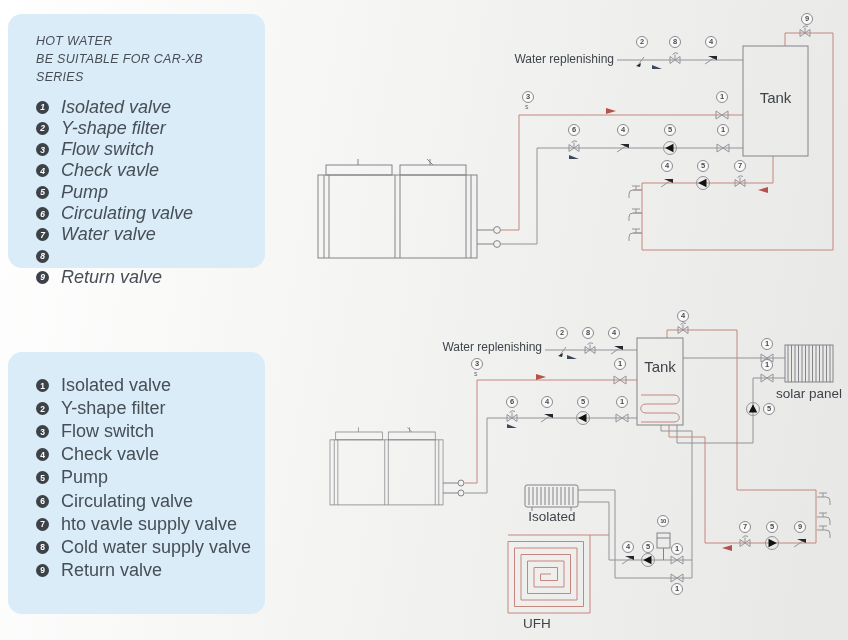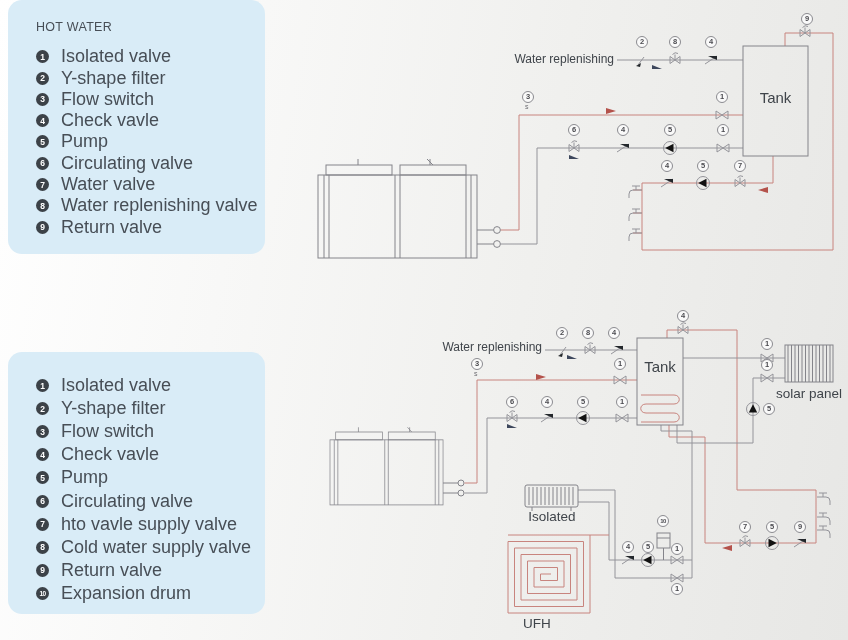--- a/index.html
+++ b/index.html
@@ -2,21 +2,21 @@
 <html style="--panel: #d9ecf7; --line_gray: #94949a; --line_red: #c8847e; --arrow_red: #b4524b; --text: #474e56; --bullet: #3c4248; --marker_border: #8b8b90;"><head>
 <meta charset="utf-8">
 <style>
   html,body{margin:0;padding:0;width:848px;height:640px;overflow:hidden;
     font-family:"Liberation Sans",sans-serif;}
   .page{position:relative;width:848px;height:640px;
     background:linear-gradient(100deg,#ffffff 0%,#f8f8f7 28%,#f0f0ee 60%,#e7e7e5 100%);}
   
   .panel{position:absolute;background:var(--panel,#d9ecf7);border-radius:14px;
     box-sizing:border-box;padding:18px 16px 12px 20px;color:var(--text,#474e56);}
-  .panel-top{left:8px;top:0;width:257px;height:254px;}
+  .panel-top{left:8px;top:14px;width:257px;height:254px;font-style:italic;}
   .panel-bottom{left:8px;top:352px;width:257px;height:262px;padding-top:22px;}
   .panel-title{font-size:12.5px;line-height:1.45;letter-spacing:.3px;margin:0 0 10px 8px;}
   .panel-title span{display:block;}
   .legend-list{display:flex;flex-direction:column;}
   .legend-row{display:flex;align-items:center;gap:12px;padding-left:8px;}
   .panel-top .legend-row{height:21.3px;}
   .panel-bottom .legend-row{height:23.1px;}
   .bullet{flex:0 0 13px;width:13px;height:13px;border-radius:50%;
     background:var(--bullet,#3c4248);color:#fff;font-size:8.5px;font-weight:bold;
     display:flex;align-items:center;justify-content:center;}
@@ -88,20 +88,21 @@
       <path class="ln-d" d="M6,10 V93 M11,10 V93 M148,10 V93 M153,10 V93 M77,10 V93 M82,10 V93"></path>
     </g>
   </defs>
 </svg>
 
 <div class="page">
 
   <section class="panel panel-top">
     <div class="panel-title">
       <span>HOT WATER</span>
+      <span>BE SUITABLE FOR CAR-XB SERIES</span>
     </div>
     <div class="legend-list" id="legend-top-list">
         <div class="legend-row">
           <span class="bullet">1</span>
           <span class="legend-label">Isolated valve</span>
         </div>
         <div class="legend-row">
           <span class="bullet">2</span>
           <span class="legend-label">Y-shape filter</span>
         </div>
@@ -120,21 +121,20 @@
         <div class="legend-row">
           <span class="bullet">6</span>
           <span class="legend-label">Circulating valve</span>
         </div>
         <div class="legend-row">
           <span class="bullet">7</span>
           <span class="legend-label">Water valve</span>
         </div>
         <div class="legend-row">
           <span class="bullet">8</span>
-          <span class="legend-label">Water replenishing valve</span>
         </div>
         <div class="legend-row">
           <span class="bullet">9</span>
           <span class="legend-label">Return valve</span>
         </div>
       </div>
   </section>
 
   <section class="panel panel-bottom">
     <div class="legend-list" id="legend-bottom-list">
@@ -166,24 +166,20 @@
           <span class="bullet">7</span>
           <span class="legend-label">hto vavle supply valve</span>
         </div>
         <div class="legend-row">
           <span class="bullet">8</span>
           <span class="legend-label">Cold water supply valve</span>
         </div>
         <div class="legend-row">
           <span class="bullet">9</span>
           <span class="legend-label">Return valve</span>
-        </div>
-        <div class="legend-row">
-          <span class="bullet b2">10</span>
-          <span class="legend-label">Expansion drum</span>
         </div>
       </div>
   </section>
 
   <div class="diagram" id="diagram-top">
     <svg width="568" height="300" viewBox="0 0 568 300">
       <g>
         <use href="#hpu" transform="translate(38,165)"></use>
         <path class="ln-d" d="M197,230 H213.5 M197,244 H213.5"></path>
         <circle cx="217" cy="230" r="3.4" class="ln-d"></circle>

